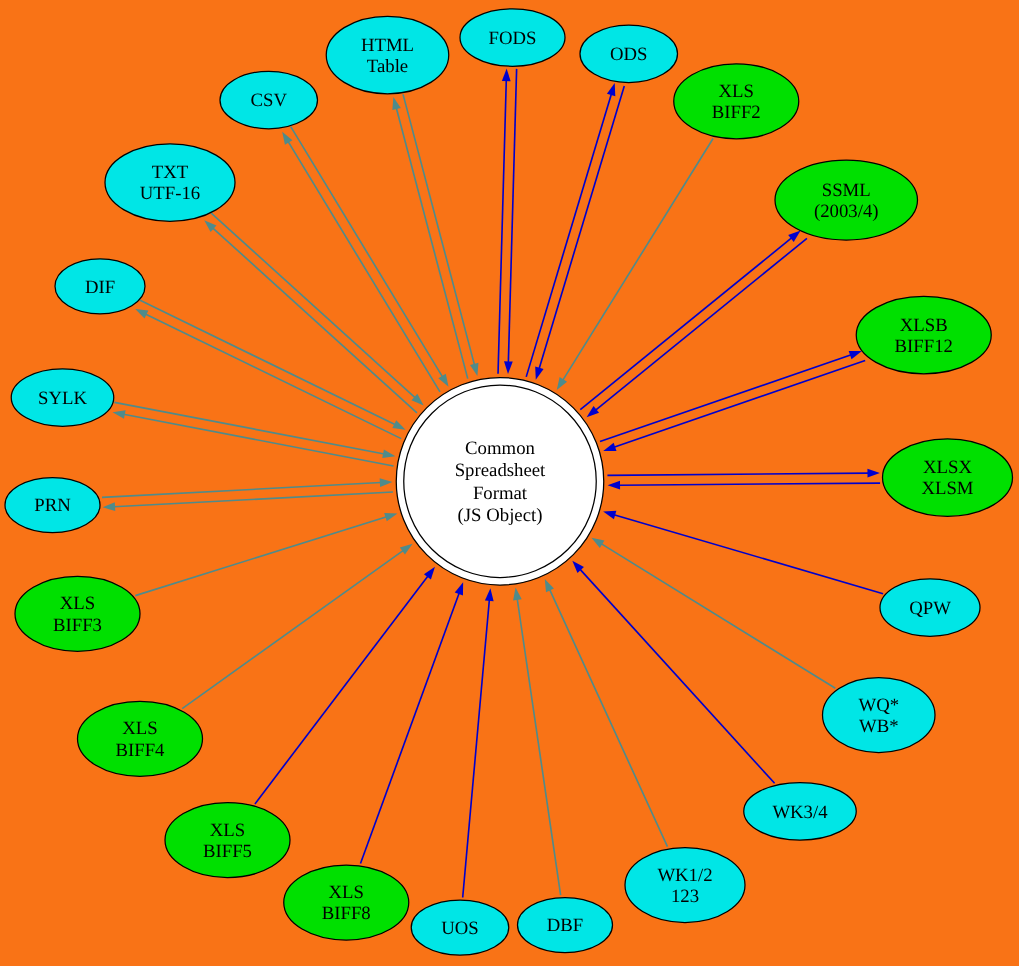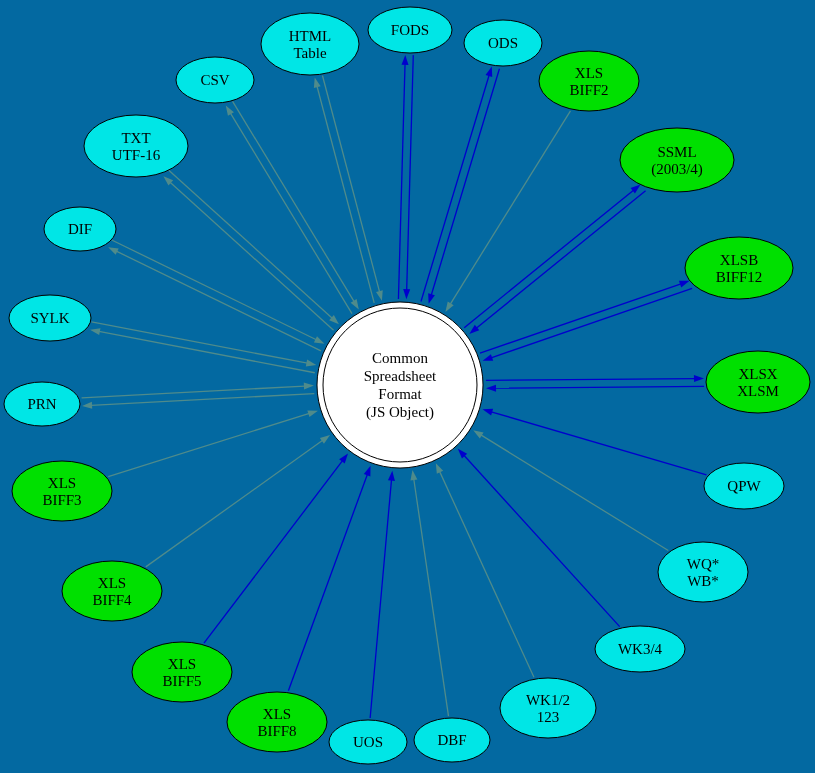--- a/index.html
+++ b/index.html
@@ -4,21 +4,21 @@
 <style>
   html, body {
     margin: 0;
     padding: 0;
     background: #ffffff;
   }
   .stage {
     position: relative;
     width: 815px;
     height: 773px;
-    background: #0369a1;
+    background: #f97316;
     overflow: hidden;
   }
   svg {
     font-family: "Liberation Serif", "DejaVu Serif", serif;
   }
   svg text {
     fill: #000000;
   }
 </style>
 </head>

